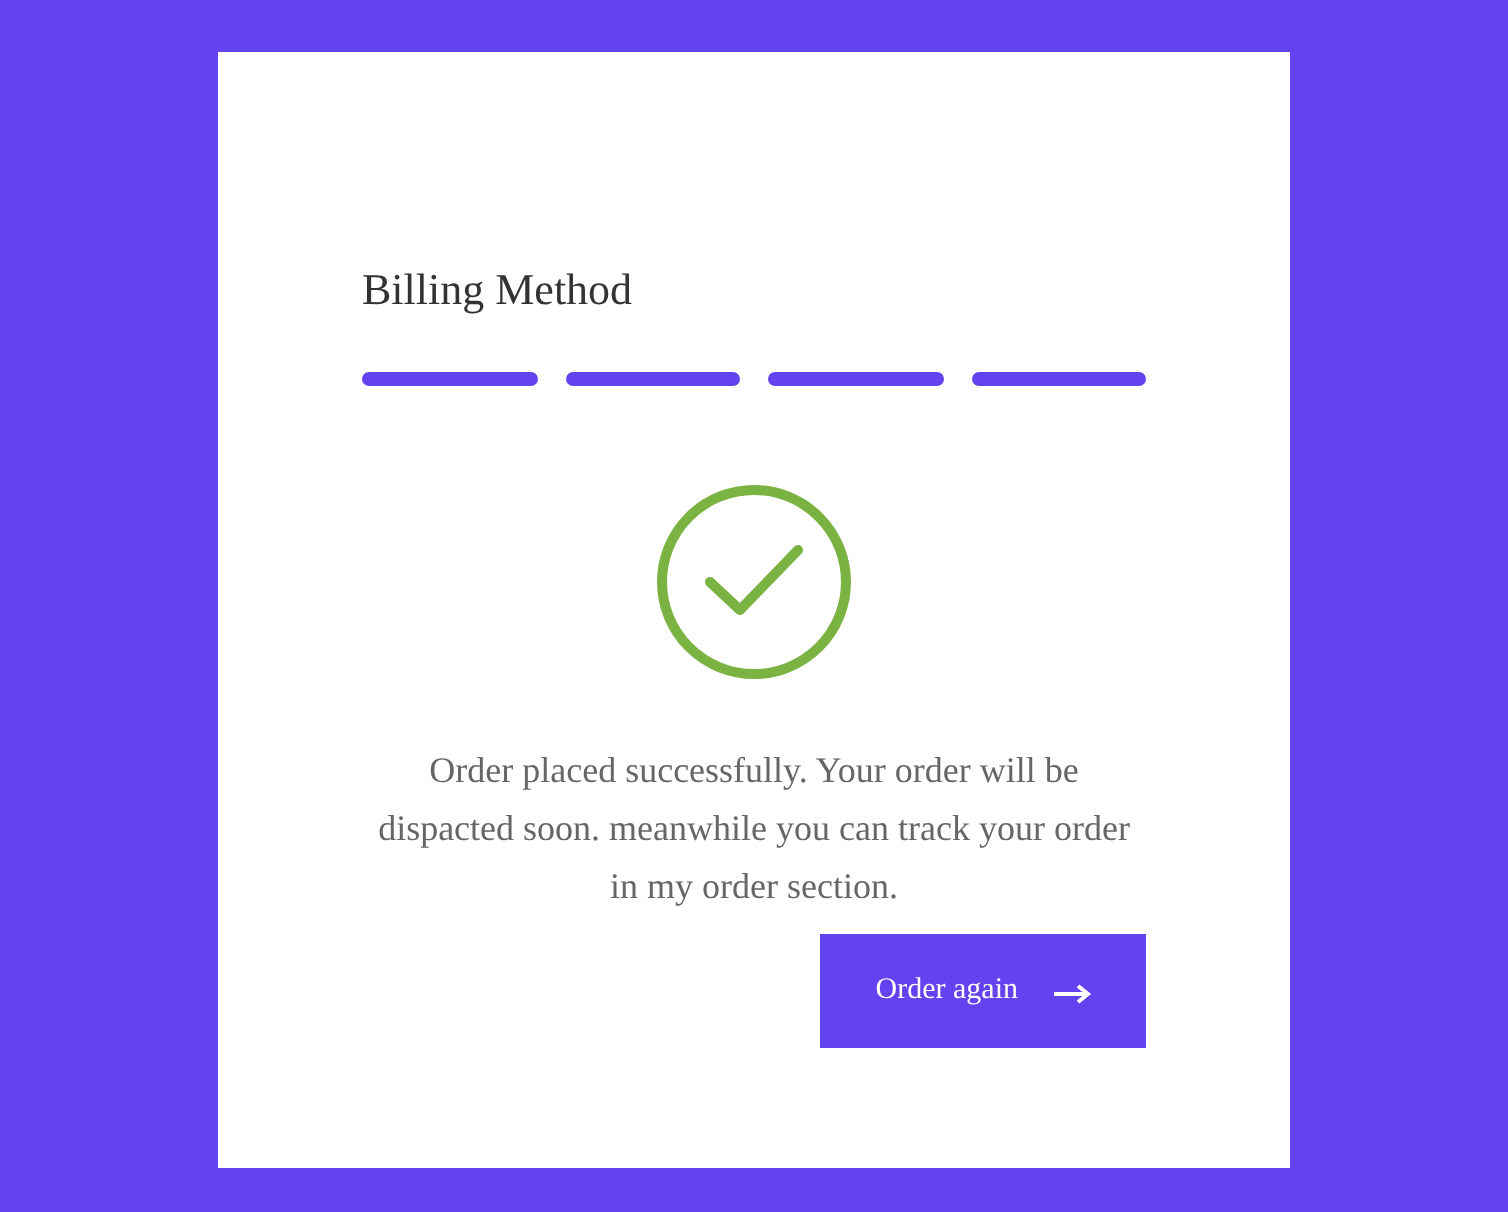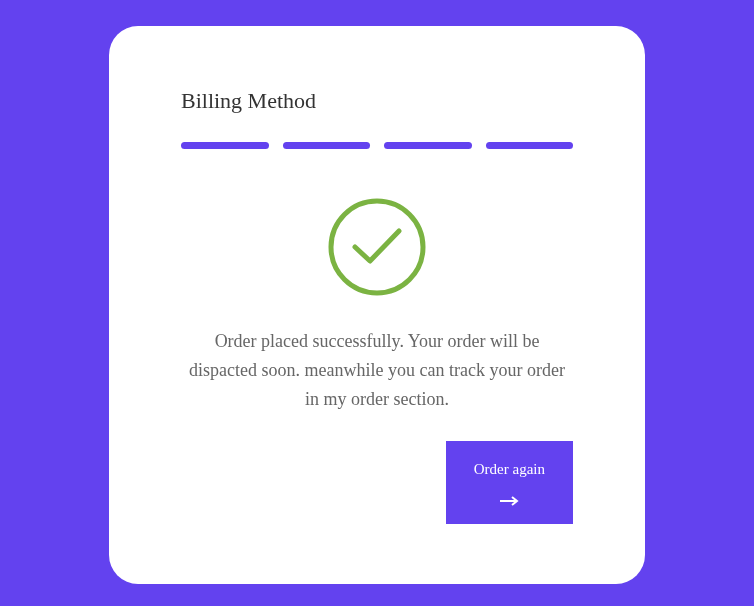--- a/index.html
+++ b/index.html
@@ -10,23 +10,22 @@
       font-family: Georgia, 'Times New Roman', serif;
       display: flex;
       align-items: flex-start;
       justify-content: center;
       padding-top: 26px;
     }
     .card {
       background: #fff;
       width: 536px;
       height: 558px;
-      padding: 62px 72px 60px 72px;
+      padding: 106px 72px 60px 72px;
       position: relative;
-      border-radius: 29px;
     }
     .title {
       font-size: 22px;
       color: #333;
       font-weight: 400;
       margin-bottom: 28px;
     }
     .progress {
       display: flex;
       gap: 14px;
@@ -60,21 +59,20 @@
       background: #6342ef;
       color: #fff;
       border: none;
       padding: 20px 28px;
       font-size: 15px;
       font-family: Georgia, 'Times New Roman', serif;
       cursor: pointer;
       display: flex;
       align-items: center;
       gap: 18px;
-      flex-direction: column;
     }
     .arrow-icon {
       display: inline-block;
       width: 18px;
       height: 8px;
       position: relative;
     }
     .arrow-icon svg { display: block; }
   </style>
 </head>

